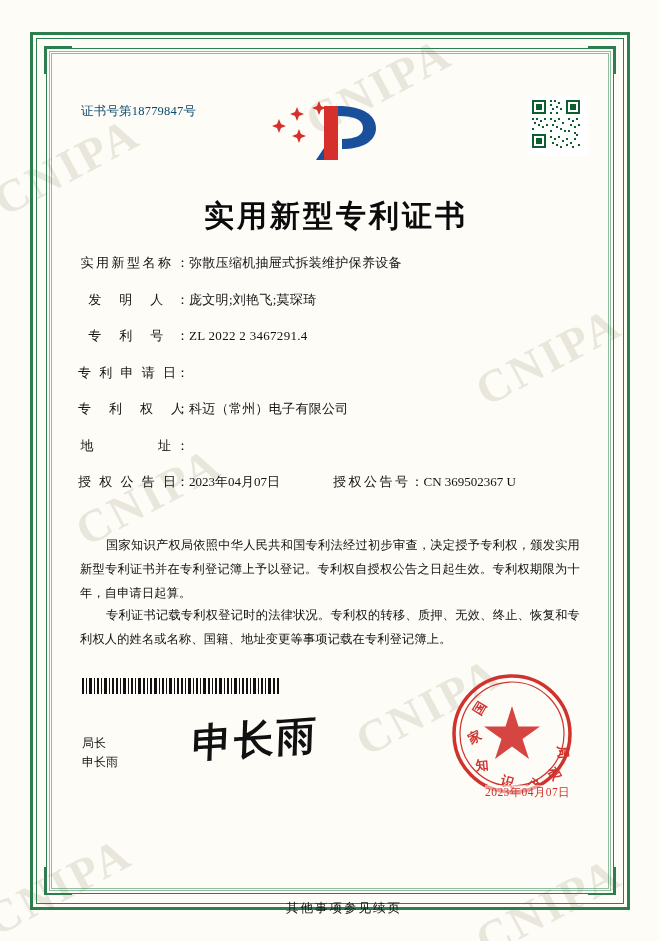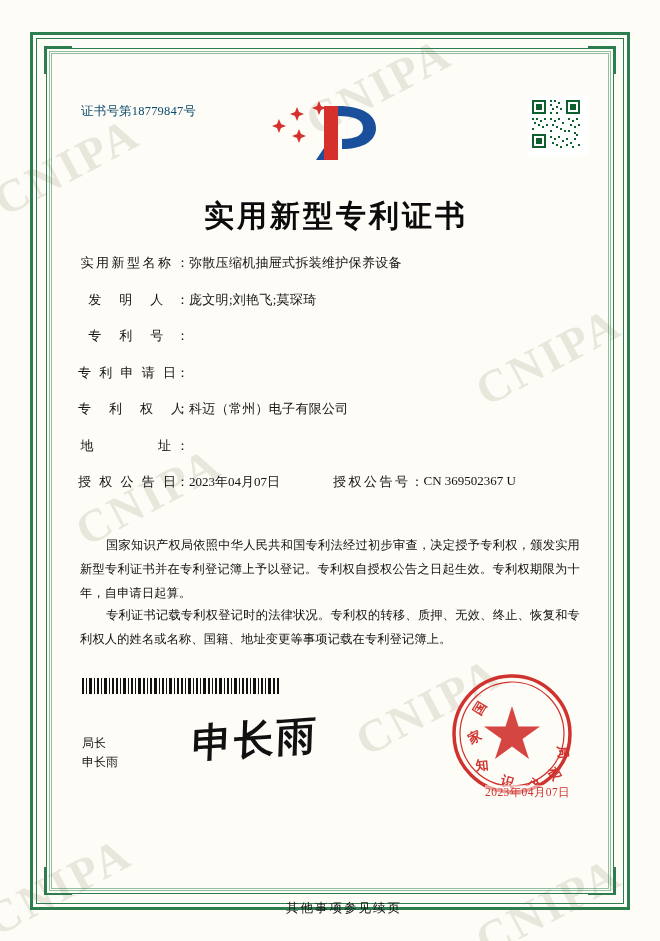--- a/index.html
+++ b/index.html
@@ -152,21 +152,21 @@
     letter-spacing: 0.3px;
   }
   .row-split {
     display: flex;
     align-items: baseline;
     font-size: 13px;
     color: #121212;
     margin-bottom: 18.5px;
   }
   .split-left { display: flex; align-items: baseline; width: 255px; }
-  .split-right { display: flex; align-items: flex-start; font-family: Liberation Serif, serif; }
+  .split-right { display: flex; align-items: center; font-family: Liberation Serif, serif; }
   .sr-label { letter-spacing: 2.5px; white-space: nowrap; }
 
   .para {
     position: absolute;
     left: 16px;
     width: 500px;
     font-size: 12.2px;
     line-height: 1.95;
     color: #101010;
     text-align: justify;
@@ -354,20 +354,21 @@
         <span class="f-value">弥散压缩机抽屉式拆装维护保养设备</span>
       </div>
       <div class="field-row">
         <span class="f-label">发　明　人</span>
         <span class="f-colon">：</span>
         <span class="f-value">庞文明;刘艳飞;莫琛琦</span>
       </div>
       <div class="field-row">
         <span class="f-label">专　利　号</span>
         <span class="f-colon">：</span>
+        <span class="f-value">ZL 2022 2 3467291.4</span>
       </div>
       <div class="field-row">
         <span class="f-label">专 利 申 请 日</span>
         <span class="f-colon">：</span>
       </div>
       <div class="field-row">
         <span class="f-label">专　利　权　人</span>
         <span class="f-colon">：</span>
         <span class="f-value">科迈（常州）电子有限公司</span>
       </div>

